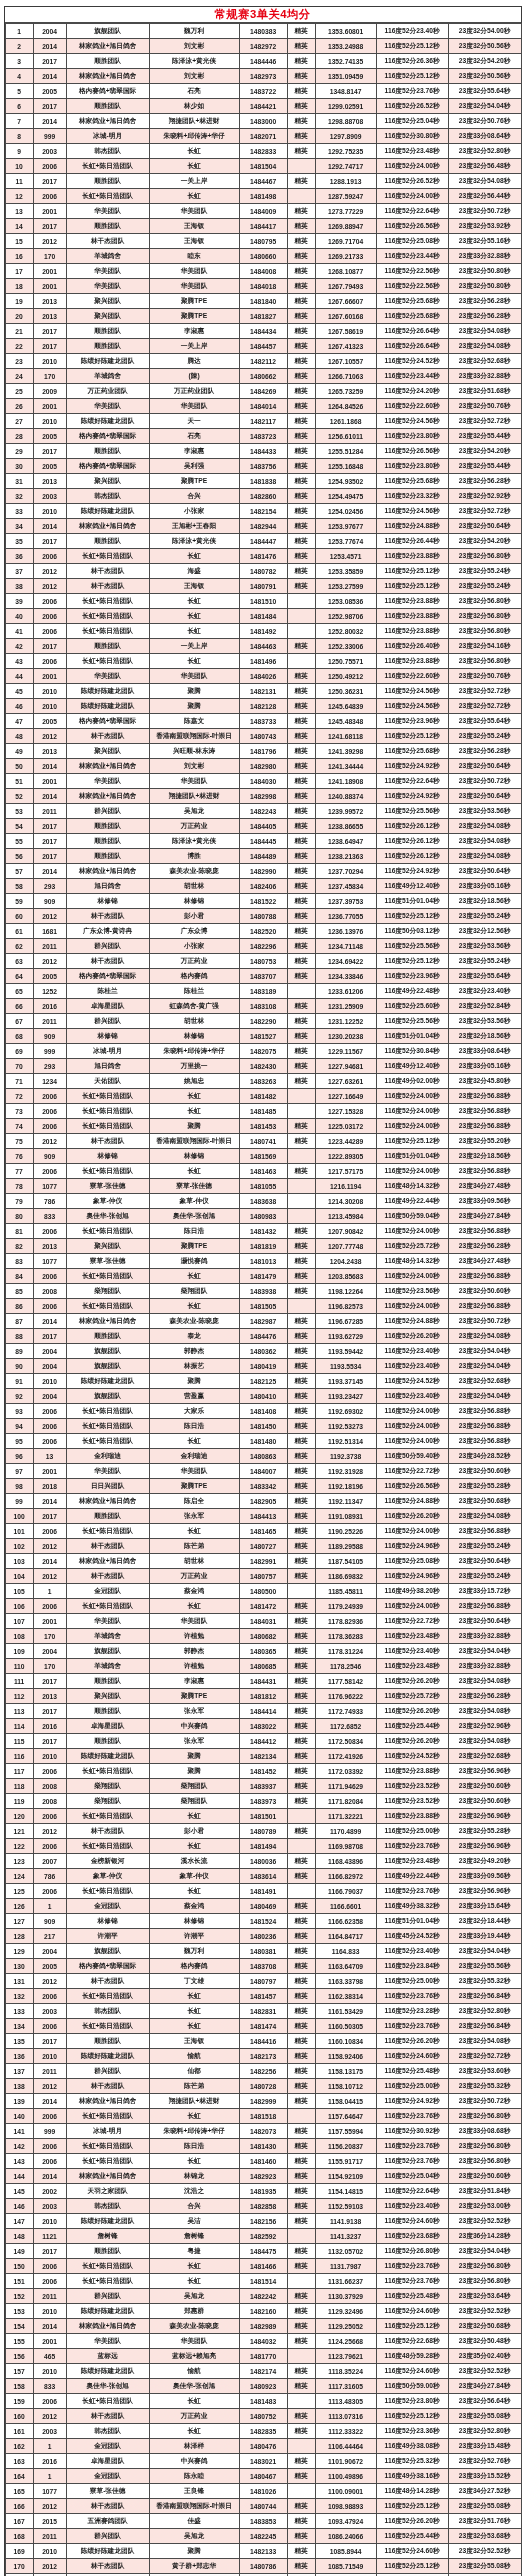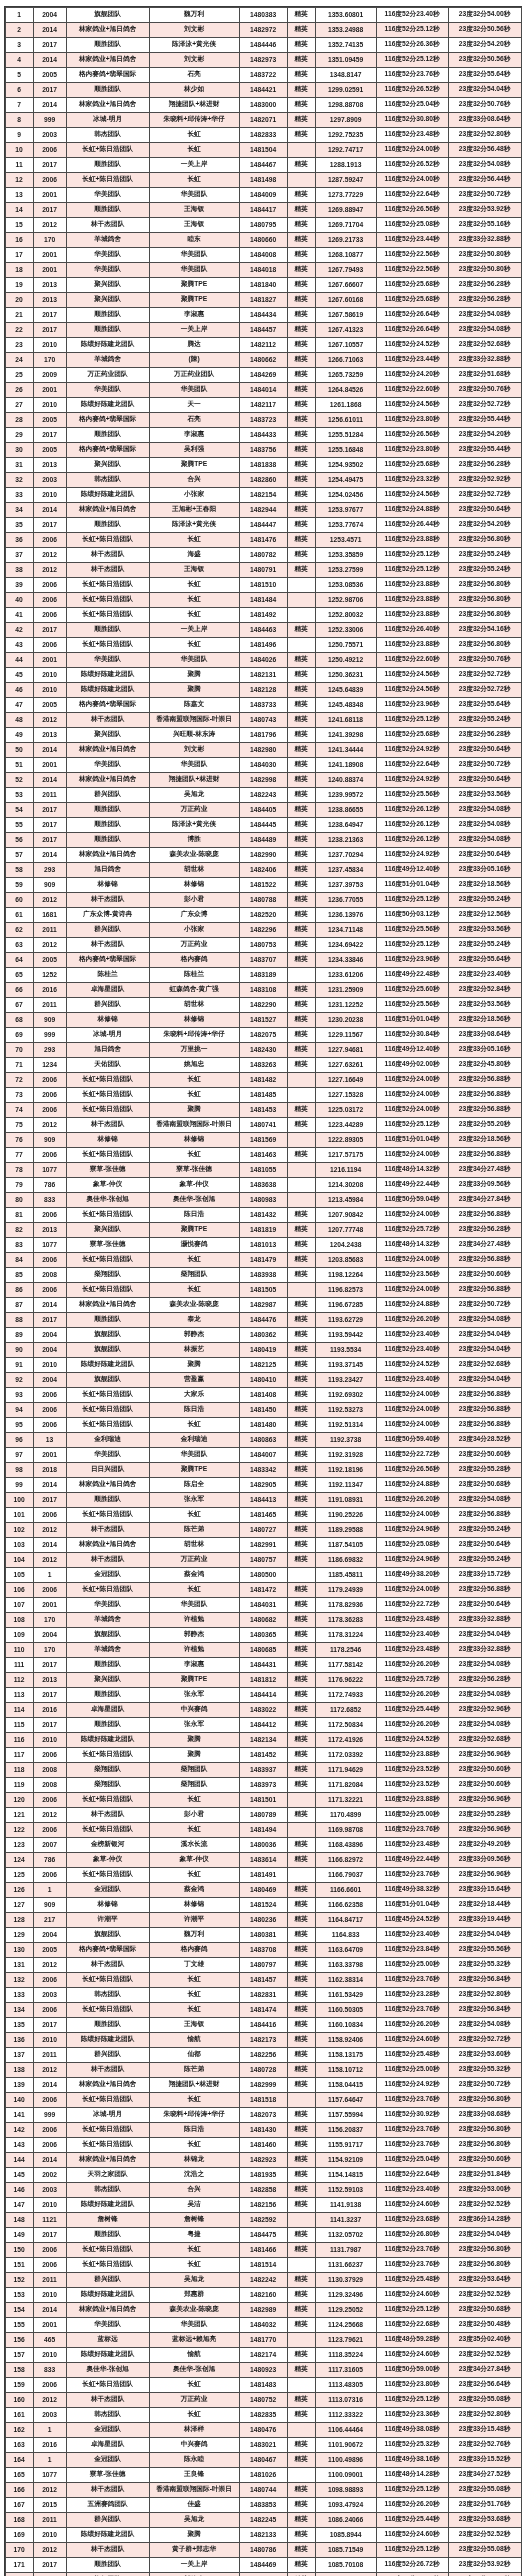--- a/index.html
+++ b/index.html
@@ -11,20 +11,21 @@
   table.results td{border:0.5px solid #4a4a4a;height:14px;padding:0 1px;text-align:center;vertical-align:middle;
     font-size:6.7px;font-weight:bold;color:#1a1a1a;overflow:hidden;white-space:nowrap;background:#ffffff;}
   table.results tr.alt td{background:#fbe4e0;}
   col.c-rank{width:28px}col.c-loft{width:33px}col.c-team{width:83px}col.c-name{width:90px}
   col.c-ring{width:48px}col.c-class{width:28px}col.c-speed{width:61px}col.c-lon{width:72px}col.c-lat{width:73px}
 </style>
 </head>
 <body>
 
 <div class="sheet">
+  <div class="title-bar">常规赛3单关4均分</div>
   <table class="results">
     <colgroup>
       <col class="c-rank">
         <col class="c-loft">
         <col class="c-team">
         <col class="c-name">
       <col class="c-ring">
         <col class="c-class">
         <col class="c-speed">
         <col class="c-lon">

